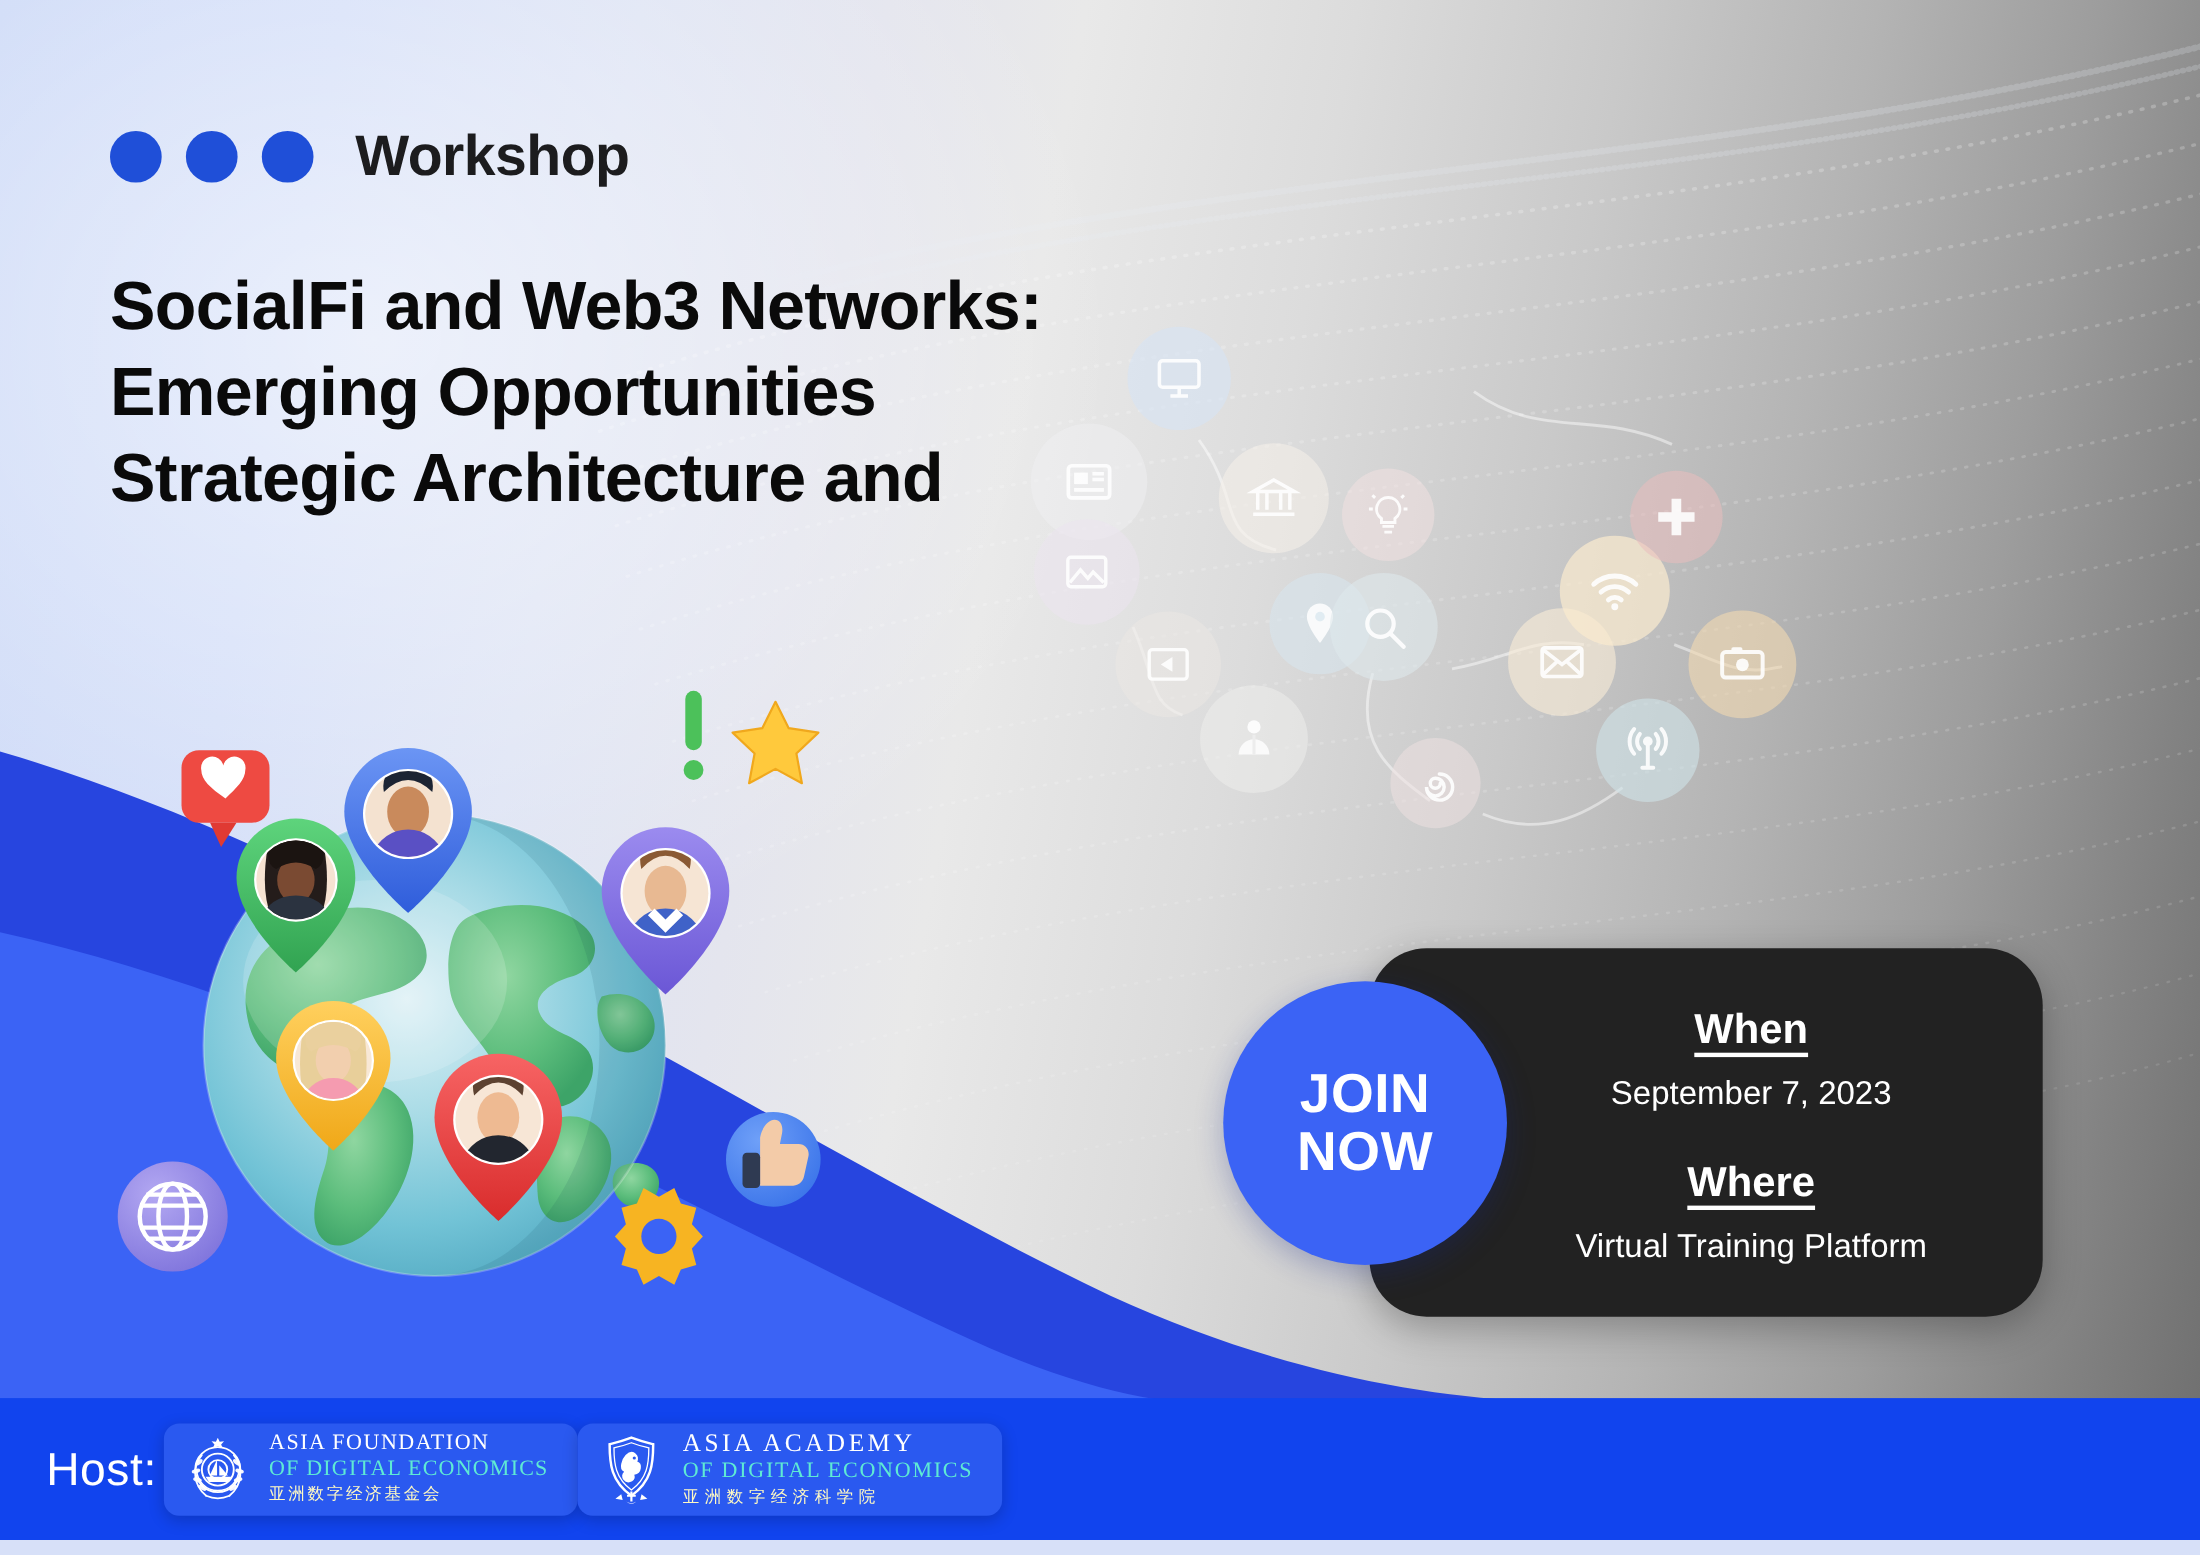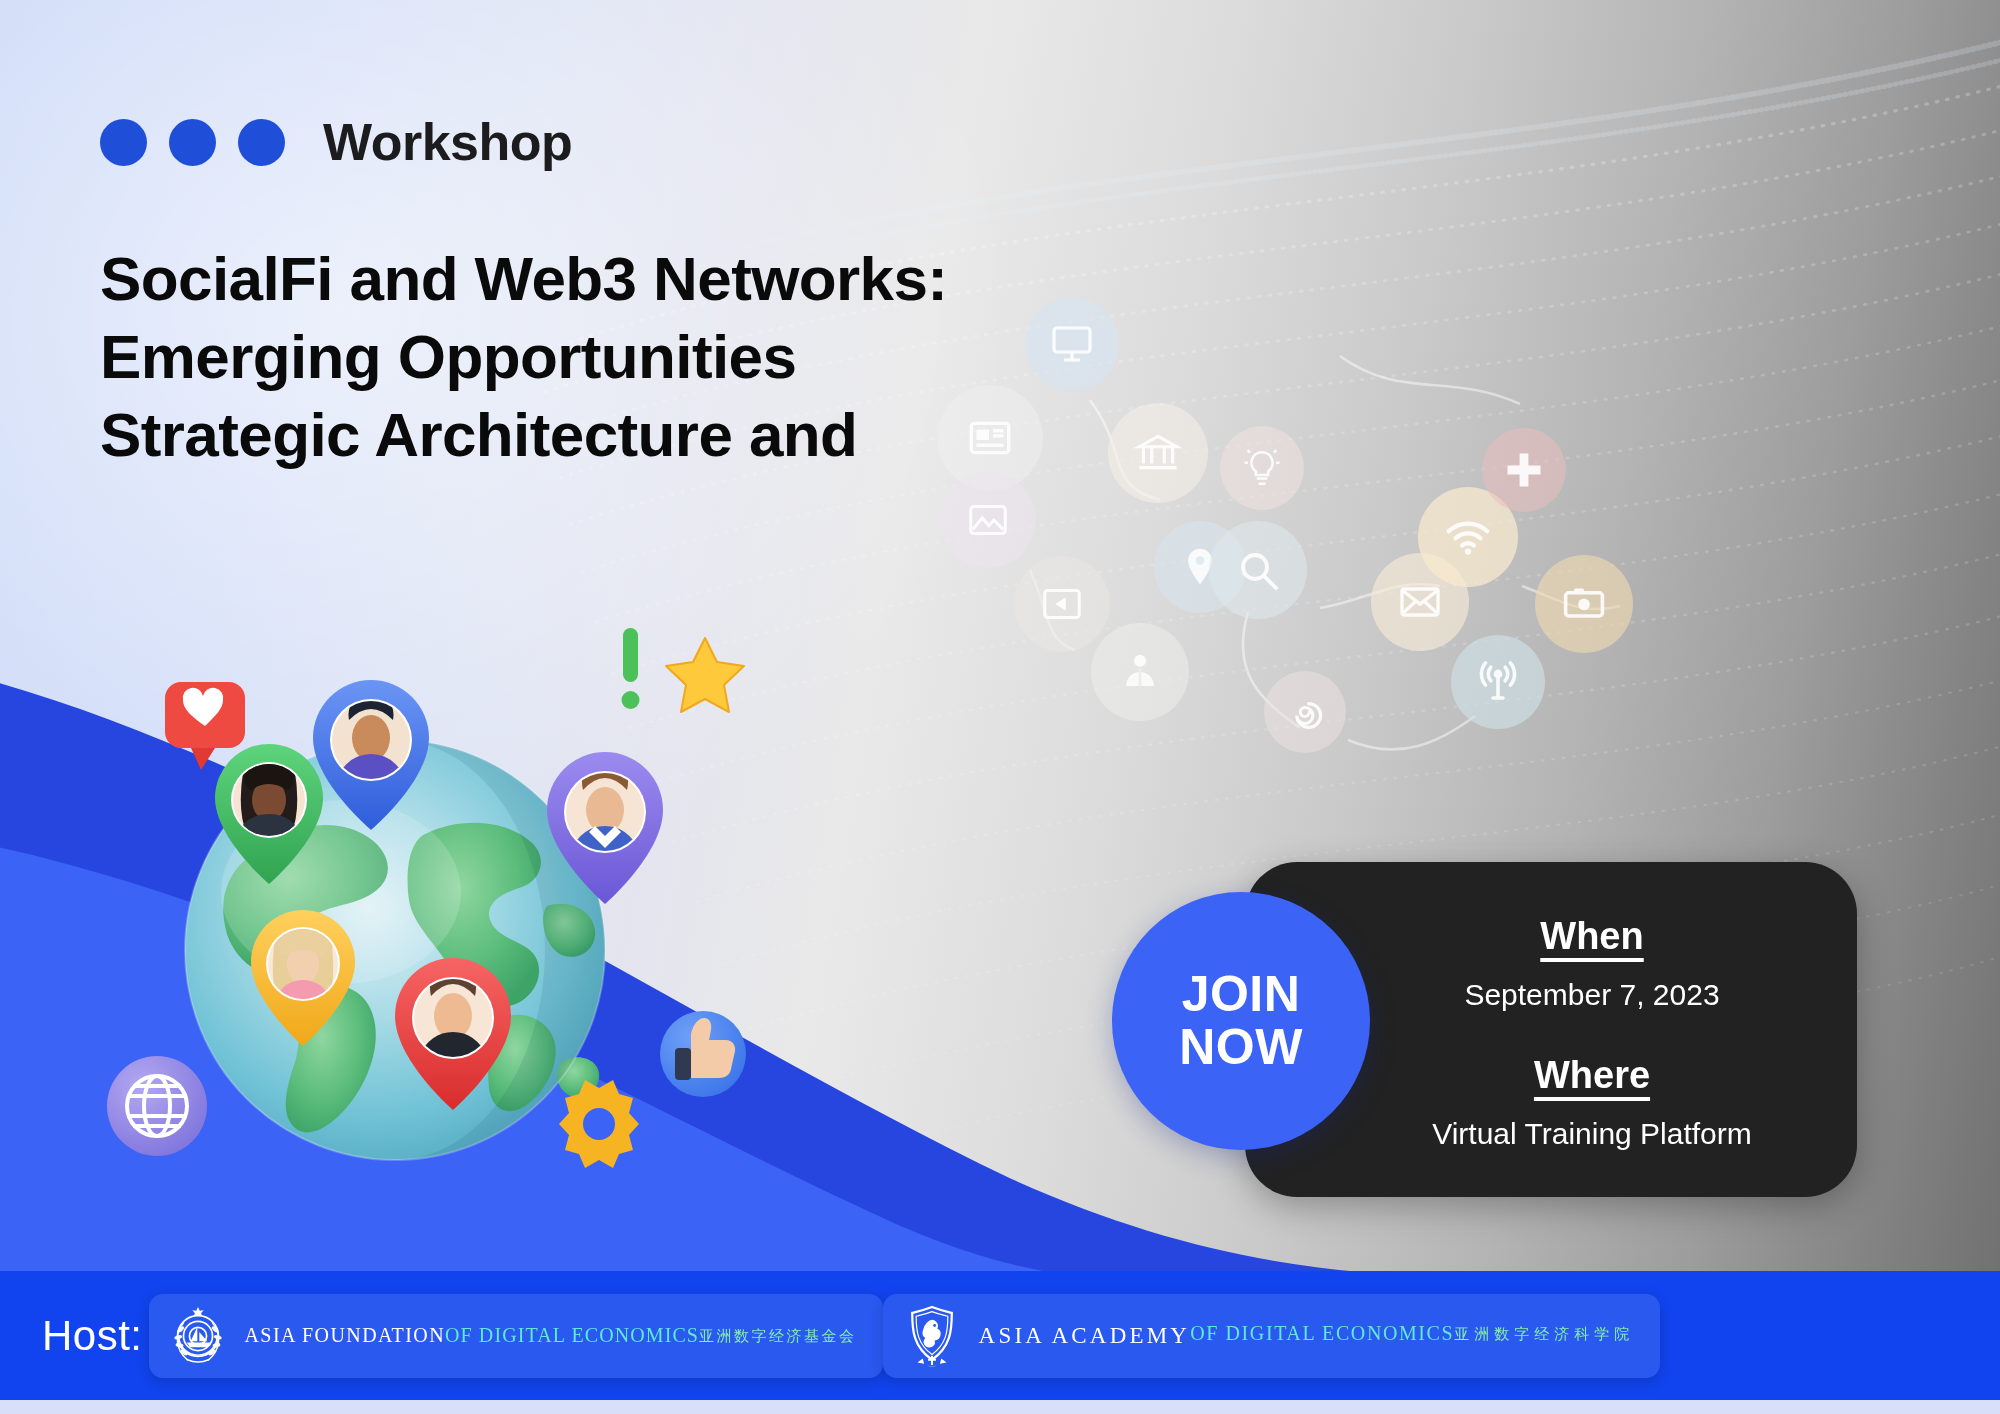--- a/index.html
+++ b/index.html
@@ -52,31 +52,31 @@
   }
   .logo-badge {
     background:#2a59f0;
     border-radius:14px;
     height:84px;
     display:flex; align-items:center; gap:14px;
     padding:0 26px 0 16px;
     box-shadow:0 4px 14px rgba(0,0,0,.18);
   }
   .logo-badge .emblem { width:66px; height:66px; flex:0 0 66px; }
-  .logo-text { display:flex; }
+  .logo-text { display:flex; flex-direction:column; }
   .logo-text .en1 {
     color:#ffffff; font-family:"Liberation Serif", serif;
     font-size:20px; letter-spacing:1.4px; line-height:1.18; white-space:nowrap;
   }
   .logo-text .en2 {
     color:#5eead4; font-family:"Liberation Serif", serif;
     font-size:20px; letter-spacing:1.1px; line-height:1.18; white-space:nowrap;
   }
   .logo-text .cn {
-    color:#86efac; font-size:15px; letter-spacing:2.5px; line-height:1.5;
+    color:#fef9c3; font-size:15px; letter-spacing:2.5px; line-height:1.5;
     white-space:nowrap; margin-top:1px;
   }
   .badge2 .en1 { font-size:23px; letter-spacing:3.2px; }
   .badge2 .en2 { font-size:20px; letter-spacing:1.6px; }
   .badge2 .cn  { letter-spacing:5px;font-family:Liberation Serif, serif; }
 
   
   .eyebrow {
     position:absolute; left:100px; top:112px;
     display:flex; align-items:center; gap:22px; z-index:20;

